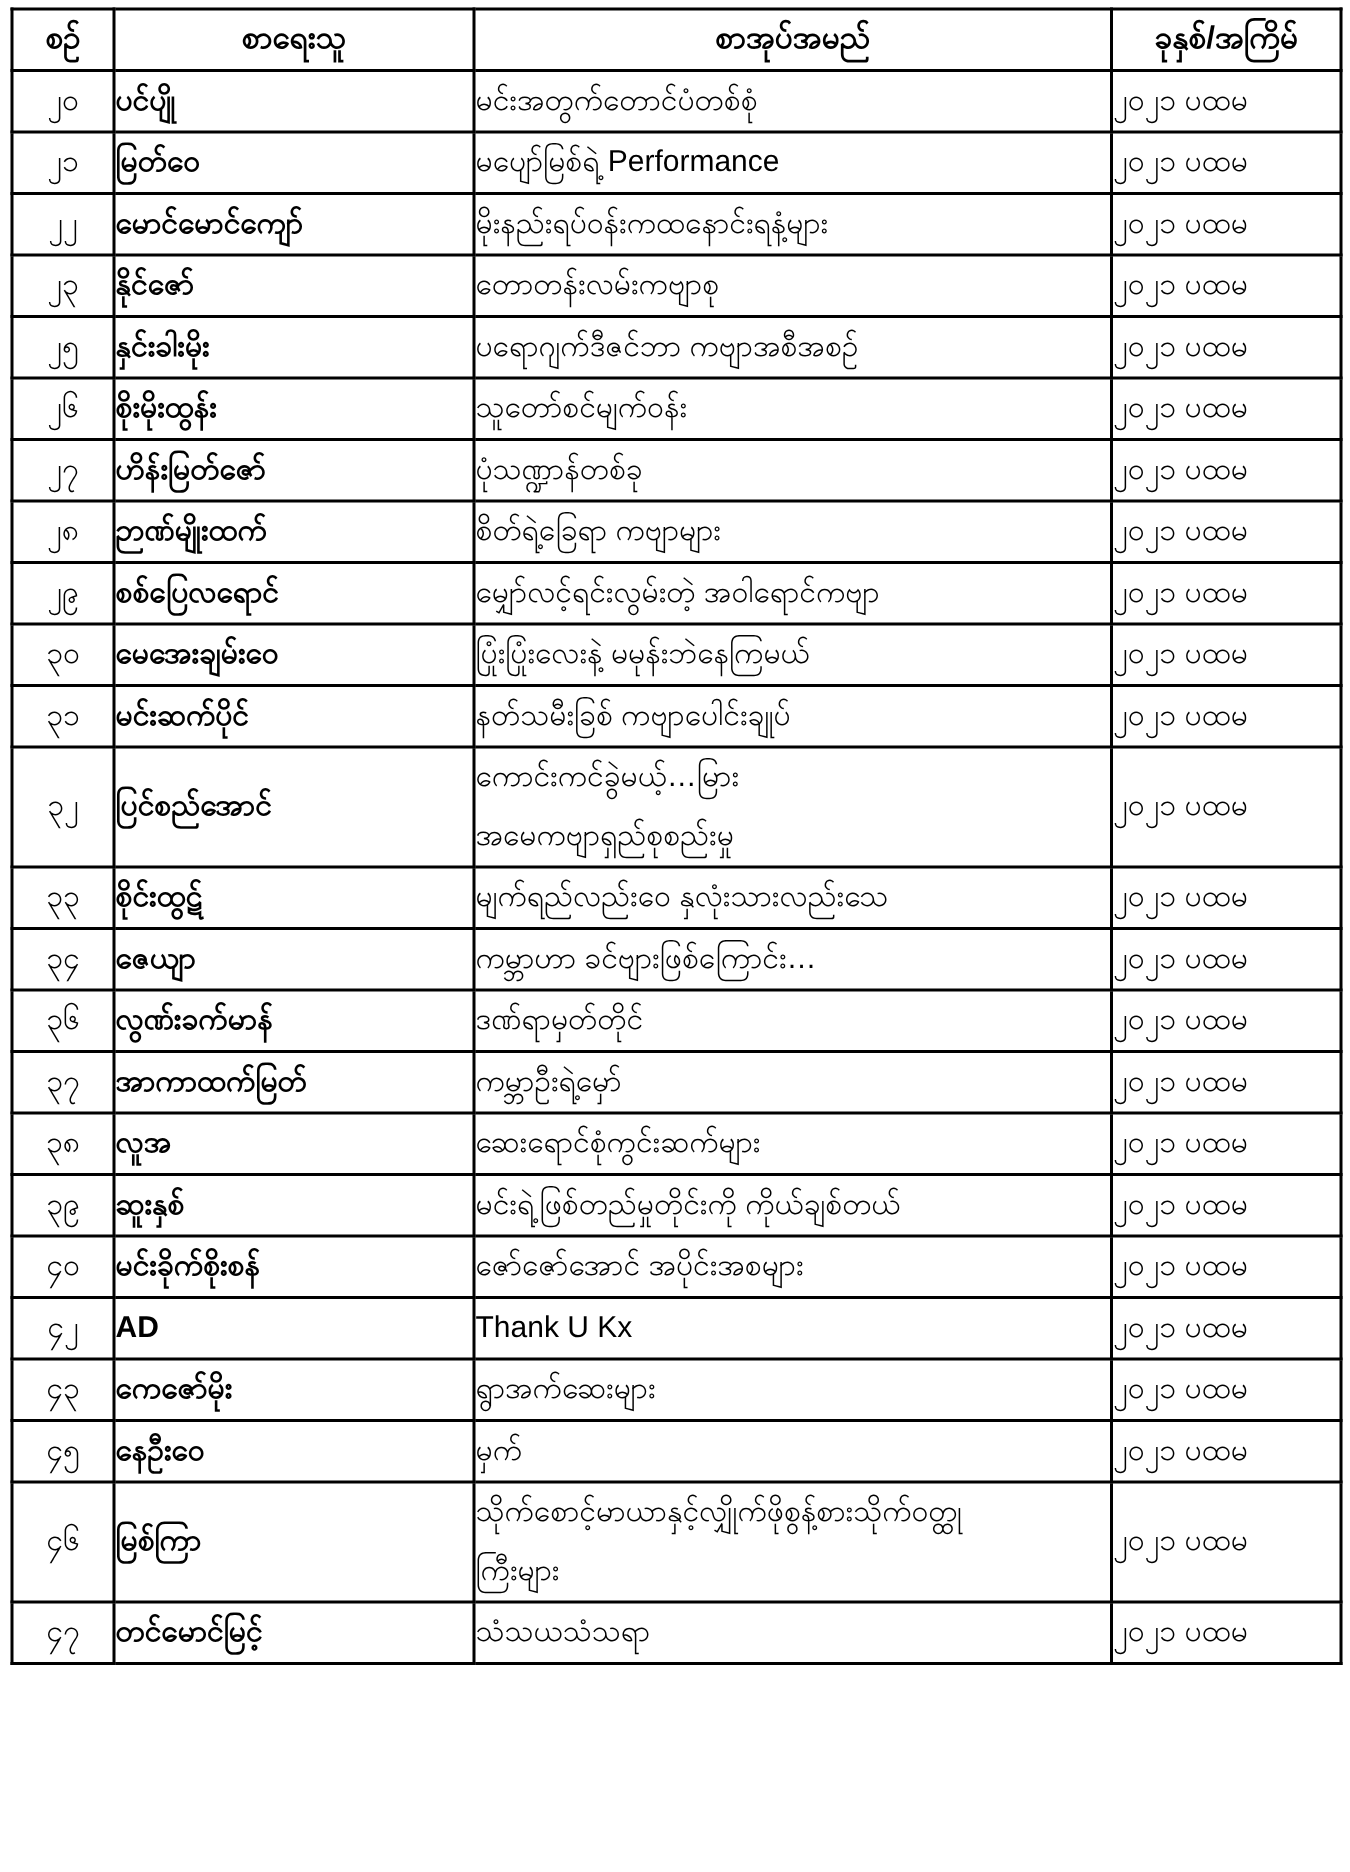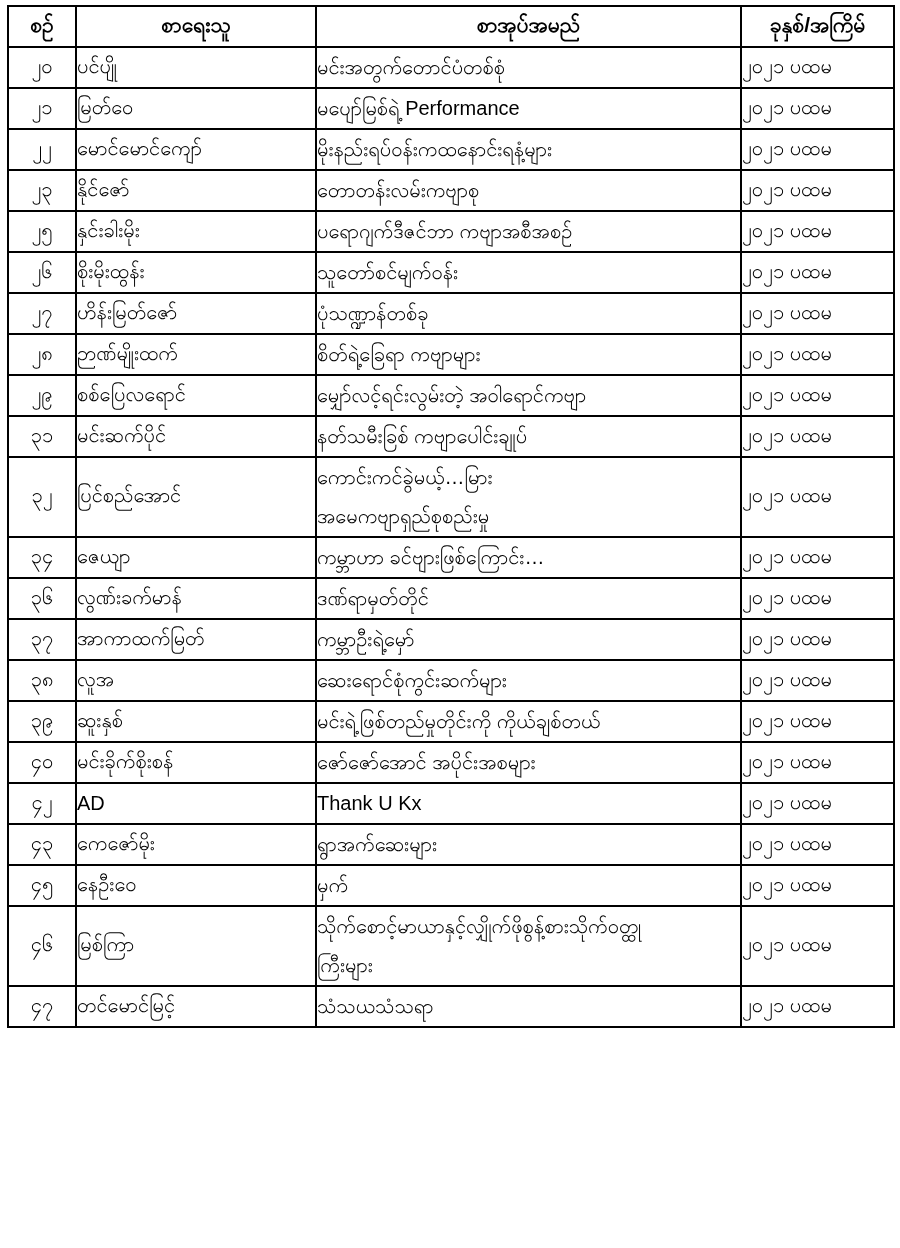--- a/index.html
+++ b/index.html
@@ -37,21 +37,21 @@
   }
   table.books tbody tr {
     height: 39px;
   }
   table.books td {
     font-size: 20px;
     vertical-align: middle;
     padding: 0;
   }
   td.col-no { text-align: center; margin-left: 20px; }
-  td.col-author { padding-left: 10px; }
+  td.col-author { padding-left: 10px; font-weight: bold; }
   td.col-title { padding-left: 12px; }
   td.col-year { padding-left: 12px; }
   .title-line {
     line-height: 39px;
     height: 39px;
     white-space: nowrap;
   }
 </style>
 </head>
 <body>
@@ -139,33 +139,49 @@
         </tr>
         <tr>
           <td class="col-no">၂၉</td>
           <td class="col-author">စစ်ပြေလရောင်</td>
           <td class="col-title">
             <div class="title-line">မျှော်လင့်ရင်းလွမ်းတဲ့ အဝါရောင်ကဗျာ</div>
           </td>
           <td class="col-year">၂၀၂၁ ပထမ</td>
         </tr>
         <tr>
+          <td class="col-no">၃၀</td>
+          <td class="col-author">မေအေးချမ်းဝေ</td>
+          <td class="col-title">
+            <div class="title-line">ပြုံးပြုံးလေးနဲ့ မမုန်းဘဲနေကြမယ်</div>
+          </td>
+          <td class="col-year">၂၀၂၁ ပထမ</td>
+        </tr>
+        <tr>
           <td class="col-no">၃၁</td>
           <td class="col-author">မင်းဆက်ပိုင်</td>
           <td class="col-title">
             <div class="title-line">နတ်သမီးခြစ် ကဗျာပေါင်းချုပ်</div>
           </td>
           <td class="col-year">၂၀၂၁ ပထမ</td>
         </tr>
         <tr>
           <td class="col-no">၃၂</td>
           <td class="col-author">ပြင်စည်အောင်</td>
           <td class="col-title">
             <div class="title-line">ကောင်းကင်ခွဲမယ့်…မြား</div>
             <div class="title-line">အမေကဗျာရှည်စုစည်းမှု</div>
+          </td>
+          <td class="col-year">၂၀၂၁ ပထမ</td>
+        </tr>
+        <tr>
+          <td class="col-no">၃၃</td>
+          <td class="col-author">စိုင်းထွဋ်</td>
+          <td class="col-title">
+            <div class="title-line">မျက်ရည်လည်းဝေ နှလုံးသားလည်းသေ</div>
           </td>
           <td class="col-year">၂၀၂၁ ပထမ</td>
         </tr>
         <tr>
           <td class="col-no">၃၄</td>
           <td class="col-author">ဇေယျာ</td>
           <td class="col-title">
             <div class="title-line">ကမ္ဘာဟာ ခင်ဗျားဖြစ်ကြောင်း…</div>
           </td>
           <td class="col-year">၂၀၂၁ ပထမ</td>

